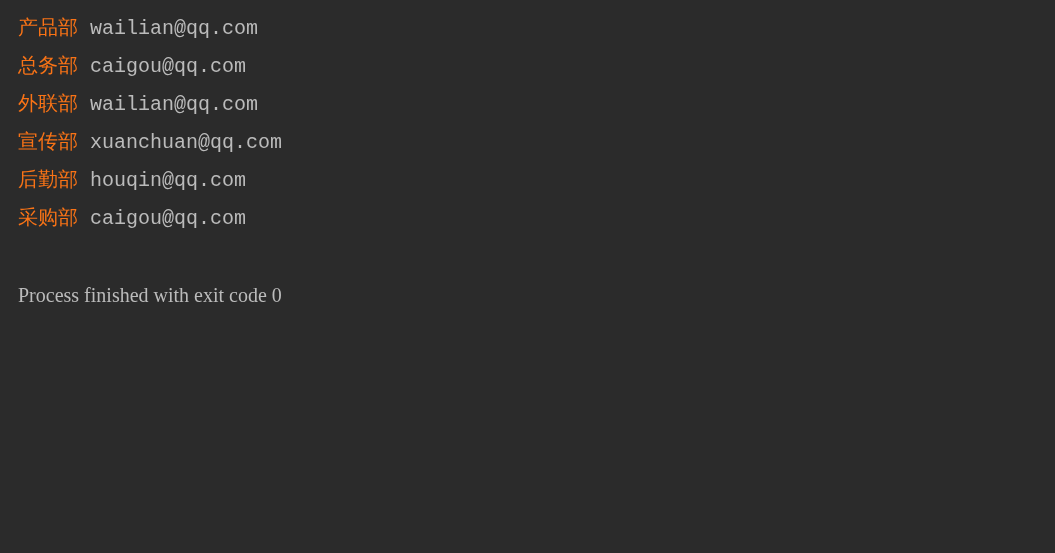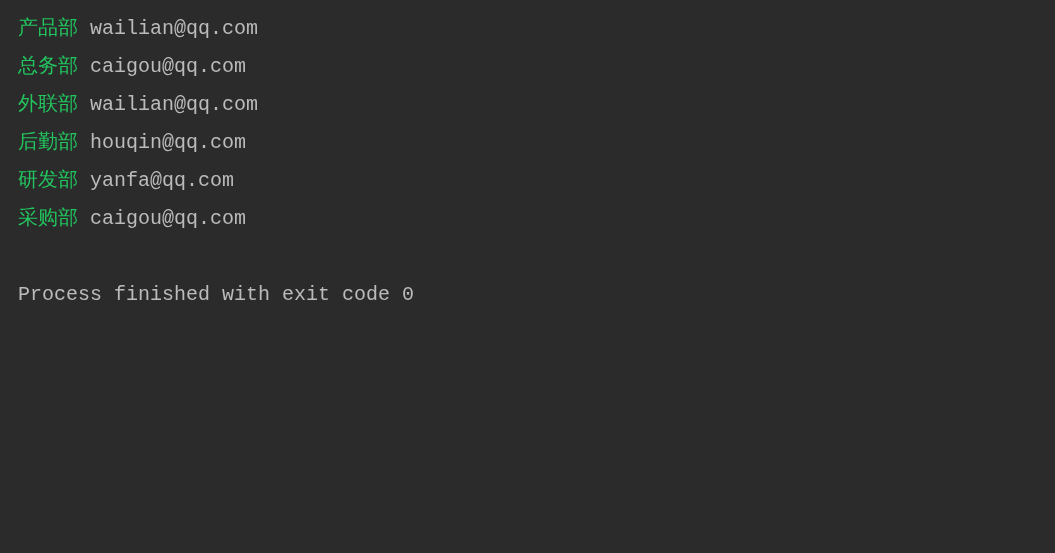--- a/index.html
+++ b/index.html
@@ -15,37 +15,38 @@
       line-height: 1.9;
       padding: 10px 18px;
       width: 1055px;
       height: 553px;
       overflow: hidden;
     }
     .output-line {
       white-space: pre;
     }
     .dept {
-      color: #22c55e;
+      color: #f97316;
     }
     .email {
       color: #bbbbbb;
     }
     .blank-line {
       height: 1.9em;
     }
     .status-line {
       color: #bbbbbb;
+      font-family: Liberation Serif, serif;
     }
   </style>
 </head>
 <body>
 
 <div>
   <div class="output-line"><span class="dept">产品部</span> <span class="email">wailian@qq.com</span></div>
   <div class="output-line"><span class="dept">总务部</span> <span class="email">caigou@qq.com</span></div>
   <div class="output-line"><span class="dept">外联部</span> <span class="email">wailian@qq.com</span></div>
+  <div class="output-line"><span class="dept">宣传部</span> <span class="email">xuanchuan@qq.com</span></div>
   <div class="output-line"><span class="dept">后勤部</span> <span class="email">houqin@qq.com</span></div>
-  <div class="output-line"><span class="dept">研发部</span> <span class="email">yanfa@qq.com</span></div>
   <div class="output-line"><span class="dept">采购部</span> <span class="email">caigou@qq.com</span></div>
   <div class="blank-line"></div>
   <div class="status-line">Process finished with exit code 0</div>
 </div>
 
 </body></html>

